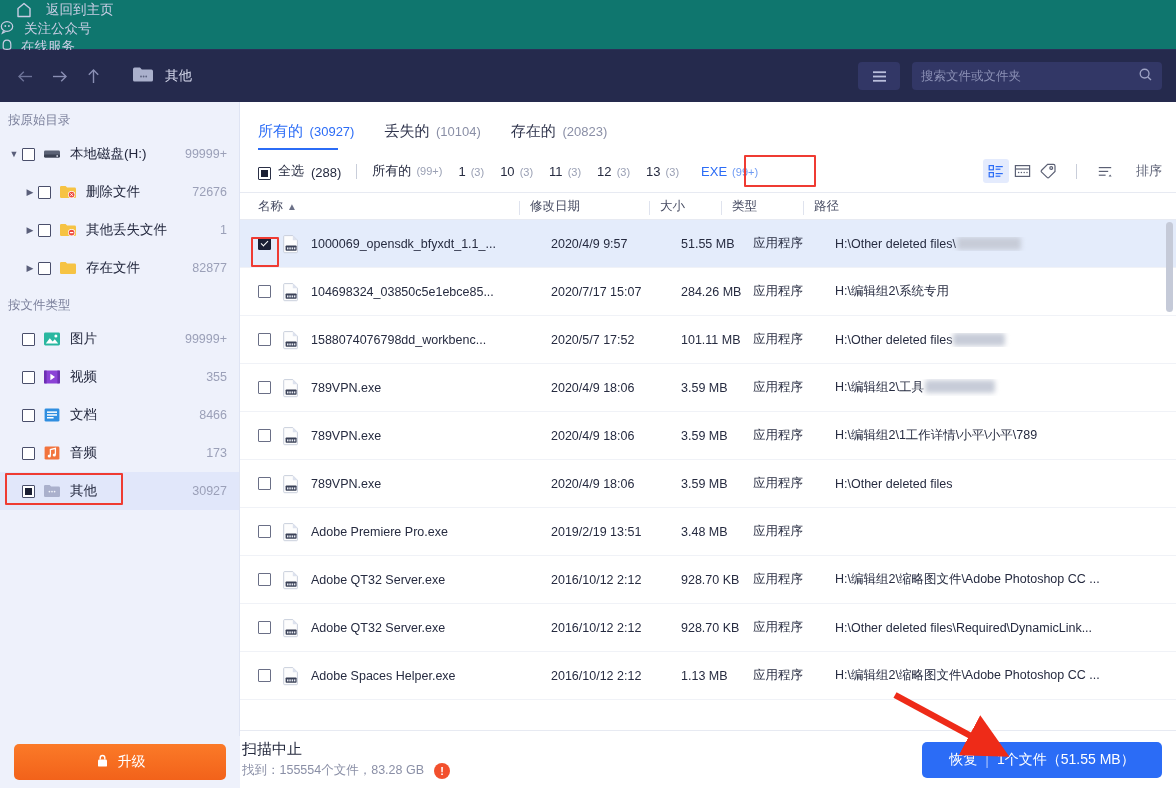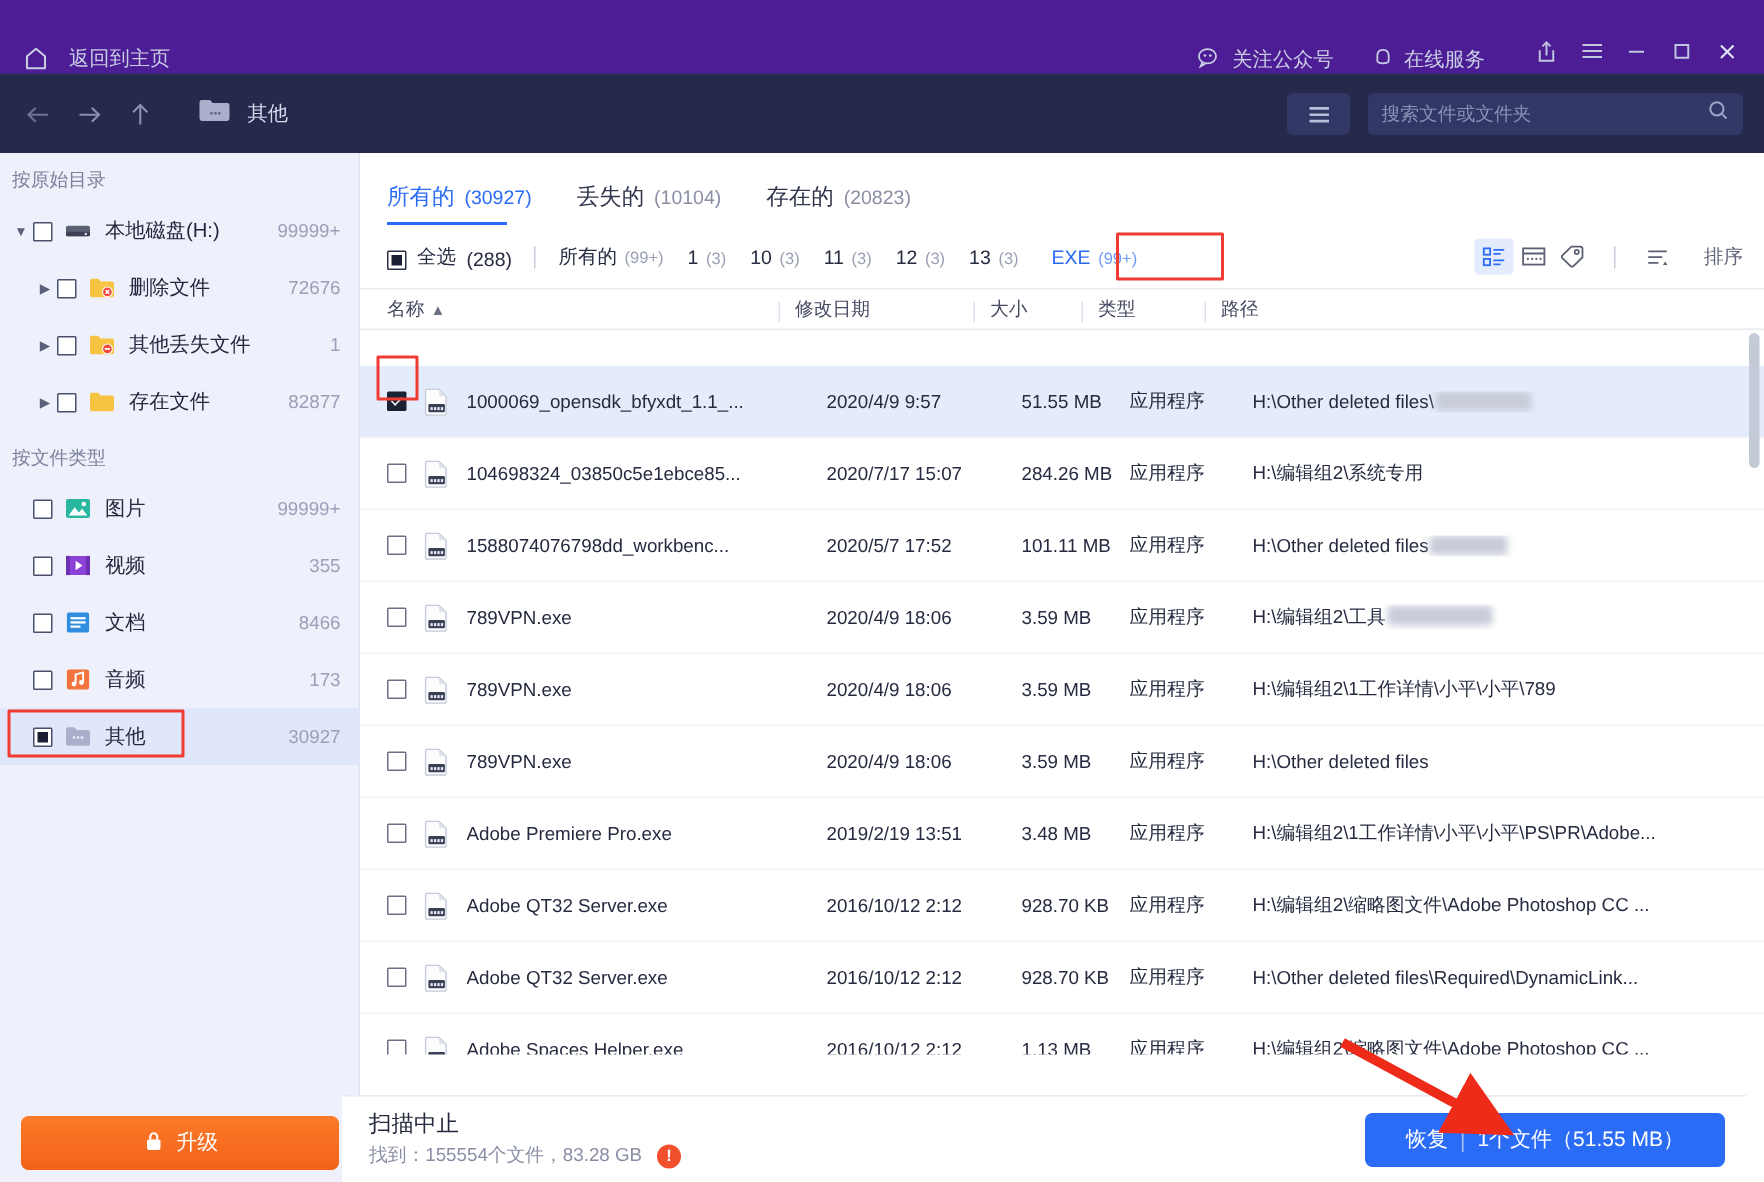--- a/index.html
+++ b/index.html
@@ -8,22 +8,23 @@
     font-family: "Liberation Sans", "DejaVu Sans", sans-serif;
     background: #ffffff;
     overflow: hidden;
     -webkit-font-smoothing: antialiased;
   }
   #app { position: relative; width: 1176px; height: 788px; background:#fff; }
 
   
   .titlebar {
     position:absolute; left:0; top:0; width:1176px; height:50px;
-    background:#4c1d95; display:flex; align-items:flex-end;
+    background:#0f766e; display:flex; align-items:flex-start;
     border-bottom:1px solid #2a3058;
+    flex-direction:column;
   }
   .home-group { display:flex; align-items:center; margin-left:14px; cursor:pointer; }
   .home-icon { width:20px; height:20px; margin-right:12px; }
   .home-label { color:#c9cde4; font-size:13.5px; }
   .tb-spacer { flex:1; }
   .tb-item { display:flex; align-items:center; color:#c9cde4; font-size:13.5px; margin-right:26px; cursor:pointer; }
   .tb-item svg { margin-right:7px; }
   .tb-icon-btn {
     width:30px; height:30px; display:flex; align-items:center; justify-content:center;
     cursor:pointer; color:#c2c7e0;
@@ -143,21 +144,21 @@
   .c-size { width:72px; }
   .c-type { width:82px; }
   .c-path { flex:1; }
   .sort-caret { color:#6b7087; font-size:10px; margin-left:4px; }
 
   .tbody { position:relative; height:483px; overflow:hidden; }
   .trow {
     display:flex; align-items:center; height:48px; padding-left:18px;
     border-bottom:1px solid #f0f2f7; position:relative; cursor:pointer;
   }
-  .trow.sel { background:#e4ecfb;margin-top:24px; }
+  .trow.sel { background:#e4ecfb; }
   .cb-row {
     width:13px; height:13px; border:1.3px solid #6a6f86; background:#fff;
     margin-right:10px; flex:none; border-radius:1px;
     display:flex; align-items:center; justify-content:center;
   }
   .cb-row.on { background:#1b2034; border-color:#1b2034; }
   .cb-row.on::after {
     content:""; width:6px; height:3px; border-left:1.6px solid #fff; border-bottom:1.6px solid #fff;
     transform:rotate(-45deg) translate(1px,-1px);
   }
@@ -173,23 +174,23 @@
     vertical-align:-2px; filter:blur(2.6px); margin-left:1px;
   }
 
   .vscroll {
     position:absolute; right:3px; top:2px; width:7px; height:90px;
     background:#c5cad8; border-radius:4px;
   }
 
   
   .statusbar {
-    position:absolute; left:228px; bottom:0; width:936px; height:58px;
+    position:absolute; left:240px; bottom:0; width:936px; height:58px;
     background:#fff; border-top:1px solid #e7eaf2; display:flex; align-items:center;
-    padding-left:18px;
+    padding-left:2px;
   }
   .st-title { font-size:15px; color:#24293d; }
   .st-sub { font-size:12.5px; color:#8a8fa6; margin-top:3px; display:flex; align-items:center; }
   .warn-badge {
     width:16px; height:16px; border-radius:50%; background:#f2502d; color:#fff;
     font-size:11px; display:inline-flex; align-items:center; justify-content:center;
     margin-left:10px; font-weight:bold;
   }
   .st-spacer { flex:1; }
   .recover-btn {
@@ -630,21 +631,20 @@
                 <rect x="4.6" y="11.4" width="11" height="5.4" rx="0.8" fill="#3a4157"></rect>
                 <rect x="6" y="13.4" width="1.5" height="2" fill="#e8ebf3"></rect>
                 <rect x="8.3" y="13.4" width="1.5" height="2" fill="#e8ebf3"></rect>
                 <rect x="10.6" y="13.4" width="1.5" height="2" fill="#e8ebf3"></rect>
                 <rect x="12.9" y="13.4" width="1.5" height="2" fill="#e8ebf3"></rect>
               </svg></span>
             <span class="cell n">Adobe Premiere Pro.exe</span>
             <span class="cell d">2019/2/19 13:51</span>
             <span class="cell s">3.48 MB</span>
             <span class="cell t">应用程序</span>
-            <span class="cell p"><span>H:\编辑组2\1工作详情\小平\小平\PS\PR\Adobe...</span></span>
           </div>
           <div class="trow">
             <span class="cb-row"></span>
             <span class="exeico"><svg width="20" height="20" viewBox="0 0 20 20">
                 <path d="M3.6 1.6 h8.2 l4.6 4.6 v11.6 a0.9 0.9 0 0 1 -0.9 0.9 H3.6 a0.9 0.9 0 0 1 -0.9 -0.9 V2.5 a0.9 0.9 0 0 1 0.9 -0.9Z" fill="#fdfdfd" stroke="#c3c9d8" stroke-width="0.9"></path>
                 <path d="M11.8 1.6 v4.6 h4.6Z" fill="#dde2ee"></path>
                 <rect x="4.6" y="11.4" width="11" height="5.4" rx="0.8" fill="#3a4157"></rect>
                 <rect x="6" y="13.4" width="1.5" height="2" fill="#e8ebf3"></rect>
                 <rect x="8.3" y="13.4" width="1.5" height="2" fill="#e8ebf3"></rect>
                 <rect x="10.6" y="13.4" width="1.5" height="2" fill="#e8ebf3"></rect>

